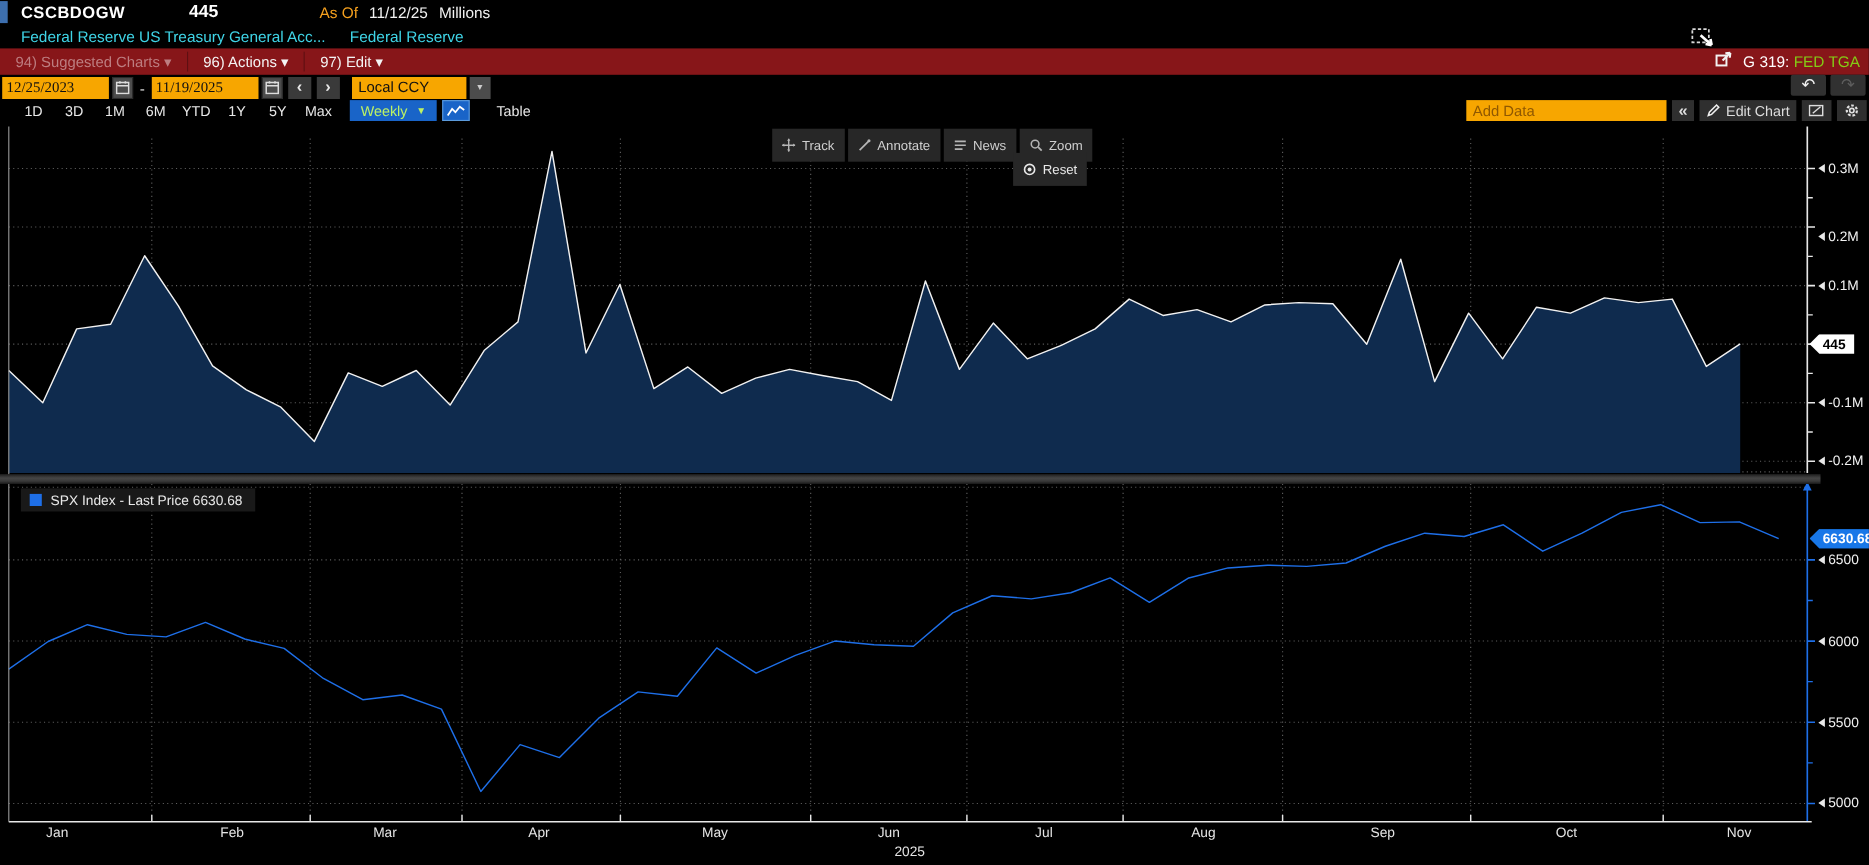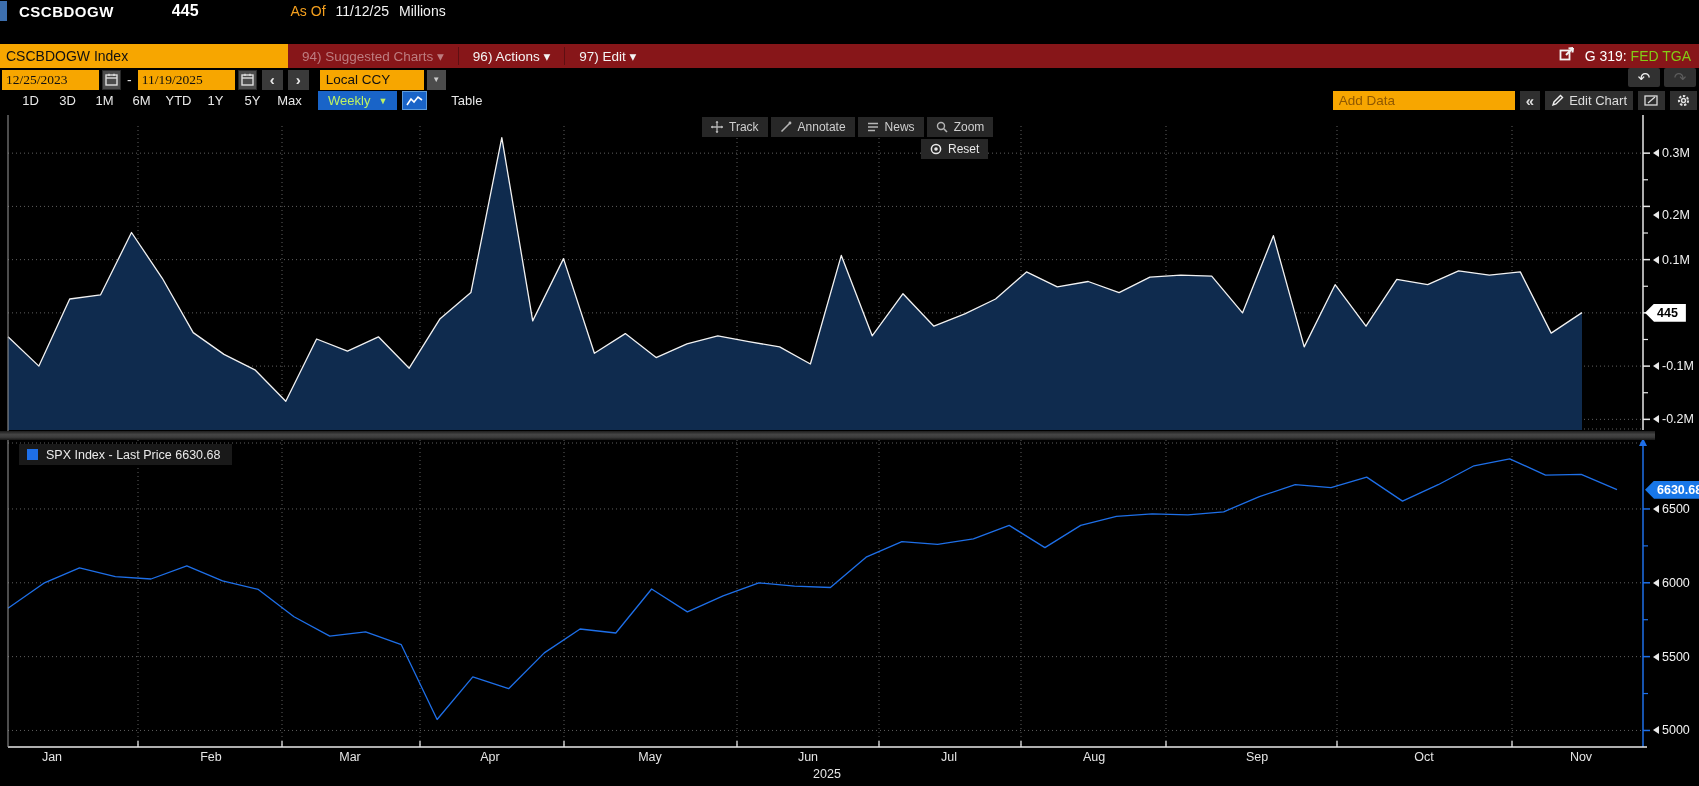--- a/index.html
+++ b/index.html
@@ -68,21 +68,21 @@
 
   
   #chart-layer { position:absolute; left:0; top:0; width:1699px; height:786px; }
   svg.canvas { position:absolute; left:0; top:0; }
   .divider { position:absolute; left:0; top:431px; width:1655px; height:9px;
              background:linear-gradient(#1d1d1d,#454545 40%,#3a3a3a 70%,#181818); }
   .legend { position:absolute; height:21px; background:#191919; display:flex; align-items:center;
             gap:8px; padding:0 12px 0 8px; font-size:12.5px; color:#e9e9e9; white-space:nowrap; }
   .swatch { width:11px; height:11px; display:inline-block; }
   .tools { position:absolute; left:702px; top:117px; display:flex; gap:3px; }
-  .tool-btn { background:#272727; color:#cfcfcf; font-size:12px; height:20px; display:flex;
+  .tool-btn { background:#272727; color:#cfcfcf; font-size:12px; height:30px; display:flex;
               align-items:center; gap:6px; padding:0 9px; }
   .reset-btn { position:absolute; left:921px; top:139px; }
   .ylab { position:absolute; display:flex; align-items:center; font-size:12.5px; color:#f2f2f2;
           transform:translateY(-50%); white-space:nowrap; }
   .tri { width:0; height:0; border-top:4px solid transparent; border-bottom:4px solid transparent;
          border-right:6px solid #e8e8e8; margin-right:3px; }
   .badge { position:absolute; transform:translateY(-50%); font-size:12.5px; font-weight:700;
            padding:2px 8px 2px 12px; clip-path:polygon(0 50%, 9px 0, 100% 0, 100% 100%, 9px 100%); }
   .xlab { position:absolute; transform:translateX(-50%); font-size:12.5px; color:#e4e4e4; top:750px; }
   .yearlab { position:absolute; transform:translateX(-50%); font-size:12.5px; color:#e4e4e4; top:767px; }
@@ -94,23 +94,33 @@
 
   <div class="row row1">
     <div class="blue-bar"></div>
     <span class="ticker">CSCBDOGW</span>
     <span class="last-val">445</span>
     <span class="asof">As Of</span>
     <span class="asof-date">11/12/25</span>
     <span class="units">Millions</span>
   </div>
 
+  <div class="row row2">
+    <span class="cyan">Federal Reserve US Treasury General Acc...</span>
+    <span class="cyan src">Federal Reserve</span>
+    <span class="screen-icon">
+      <svg width="22" height="19" viewBox="0 0 22 19">
+        <rect x="1.5" y="1.5" width="15" height="12" fill="none" stroke="#d8d8d8" stroke-width="1.6" stroke-dasharray="3 2"></rect>
+        <path d="M9 7 L19 16" stroke="#ffffff" stroke-width="2.4"></path>
+        <path d="M19 16 L13.5 15 M19 16 L18 10.5" stroke="#ffffff" stroke-width="2.4"></path>
+      </svg>
+    </span>
+  </div>
 
   <div class="row row3">
-    <input class="sec-input" readonly="" value="CSCBDOGW Index" style="">
     <div class="mnu dim">94) Suggested Charts ▾</div>
     <div class="vsep"></div>
     <div class="mnu lit">96) Actions ▾</div>
     <div class="vsep"></div>
     <div class="mnu lit">97) Edit ▾</div>
     <div class="right">
       <span>
         <svg width="18" height="16" viewBox="0 0 18 16">
           <rect x="1.5" y="4.5" width="9" height="9" fill="none" stroke="#f2f2f2" stroke-width="1.8"></rect>
           <path d="M7 9 L14 2" stroke="#f2f2f2" stroke-width="2"></path>

